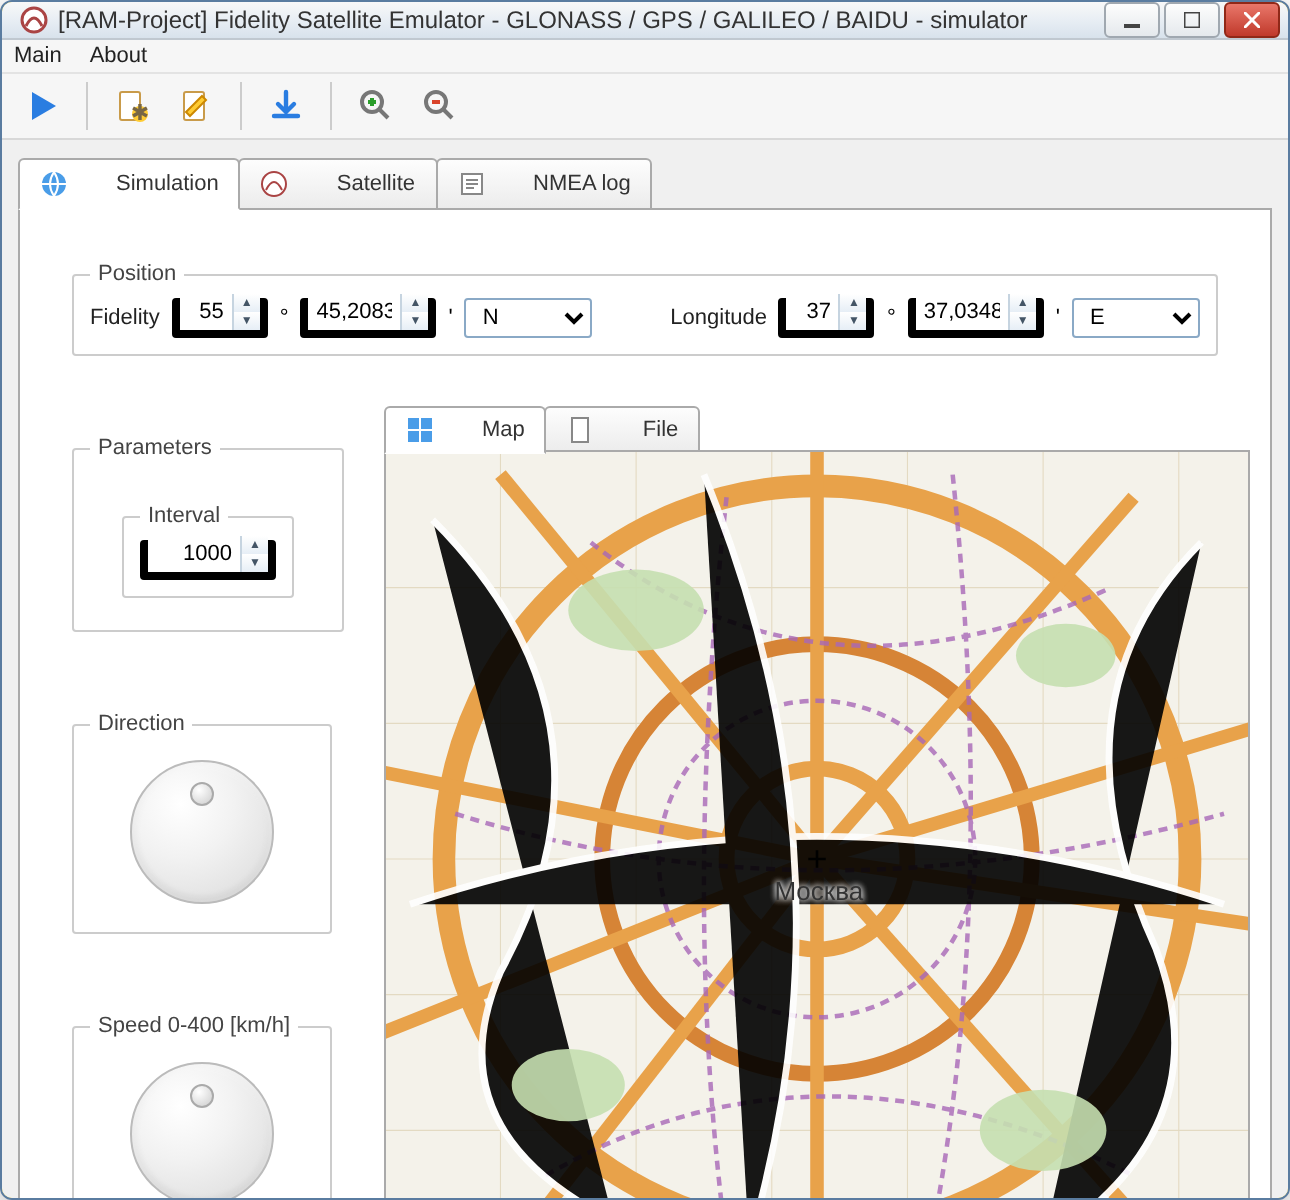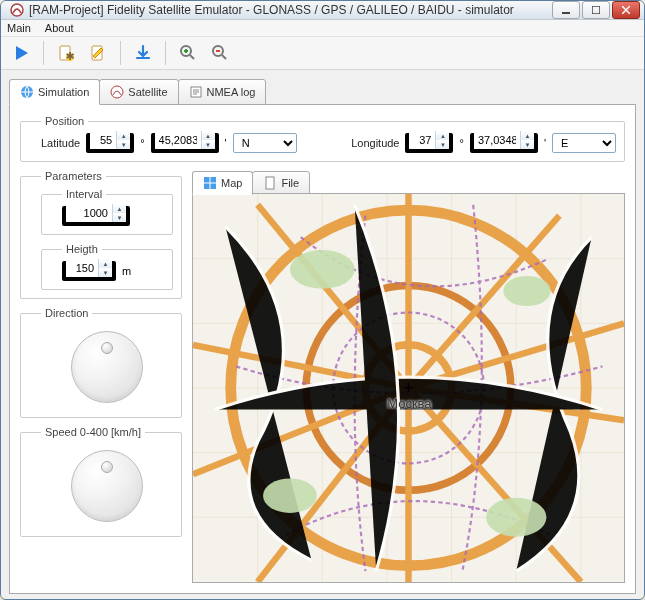--- a/index.html
+++ b/index.html
@@ -64,43 +64,43 @@
   }
   .tabstrip { display: flex; height: 26px; }
   .tab {
     display: flex; align-items: center;
     padding: 3px 10px;
     border: 1px solid #aaa;
     background: linear-gradient(to bottom, #fdfdfd, #ececec);
     margin-right: -1px;
     border-top-left-radius: 3px; border-top-right-radius: 3px;
     position: relative; top: 1px;
-    gap: 4px;
+    gap: 24px;
     color: #333;
     cursor: default;
   }
   .tab.active {
     background: #fff;
     border-bottom-color: #fff;
     z-index: 2;
   }
   .tab-icon { width: 14px; height: 14px; }
   .tabpanel {
     flex: 1;
     border: 1px solid #aaa;
     background: #fff;
     padding: 10px 10px 10px 10px;
     display: flex; flex-direction: column;
     gap: 8px;
   }
   fieldset.group {
     border: 1px solid #ccc;
     border-radius: 2px;
-    padding: 6px 8px 8px 20px;
-    margin: 0;
+    padding: 6px 8px 8px 8px;
+    margin: 16px;
   }
   fieldset.group > legend { color: #444; padding: 0 4px; }
   .posrow { display: flex; align-items: center; gap: 6px; }
   .lbl { color: #222; }
   .spinner {
     display: inline-flex; align-items: flex-end;
     border: 4px solid #000000;
     background: #fff;
     height: 20px; border-radius: 2px;
   }
@@ -243,21 +243,21 @@
             <path d="M4 5 H10 M4 7 H10 M4 9 H8" stroke="#888"></path>
           </svg>
         <span>NMEA log</span>
       </div>
     </div>
 
     <div class="tabpanel">
       <fieldset class="group">
         <legend>Position</legend>
         <div class="posrow">
-          <span class="lbl">Latitude</span>
+          <span class="lbl">Fidelity</span>
           <div class="spinner small">
             <input value="55" style="">
             <div class="spin-btns">
                 <div>▲</div>
                 <div>▼</div>
               </div>
           </div>
           <span>°</span>
           <div class="spinner">
             <input value="45,2083" style="">
@@ -299,33 +299,20 @@
           <fieldset class="group">
             <legend>Parameters</legend>
             <fieldset class="group" style="margin-bottom:8px">
               <legend>Interval</legend>
               <div class="spinner">
                 <input value="1000" style="">
                 <div class="spin-btns">
                     <div>▲</div>
                     <div>▼</div>
                   </div>
-              </div>
-            </fieldset>
-            <fieldset class="group">
-              <legend>Heigth</legend>
-              <div style="display:flex;align-items:center;gap:6px">
-                <div class="spinner">
-                  <input style="width: 32px;" value="150">
-                  <div class="spin-btns">
-                      <div>▲</div>
-                      <div>▼</div>
-                    </div>
-                </div>
-                <span>m</span>
               </div>
             </fieldset>
           </fieldset>
           <fieldset class="group">
             <legend>Direction</legend>
             <div class="knob-wrap">
                 <div class="knob"></div>
               </div>
           </fieldset>
           <fieldset class="group">

